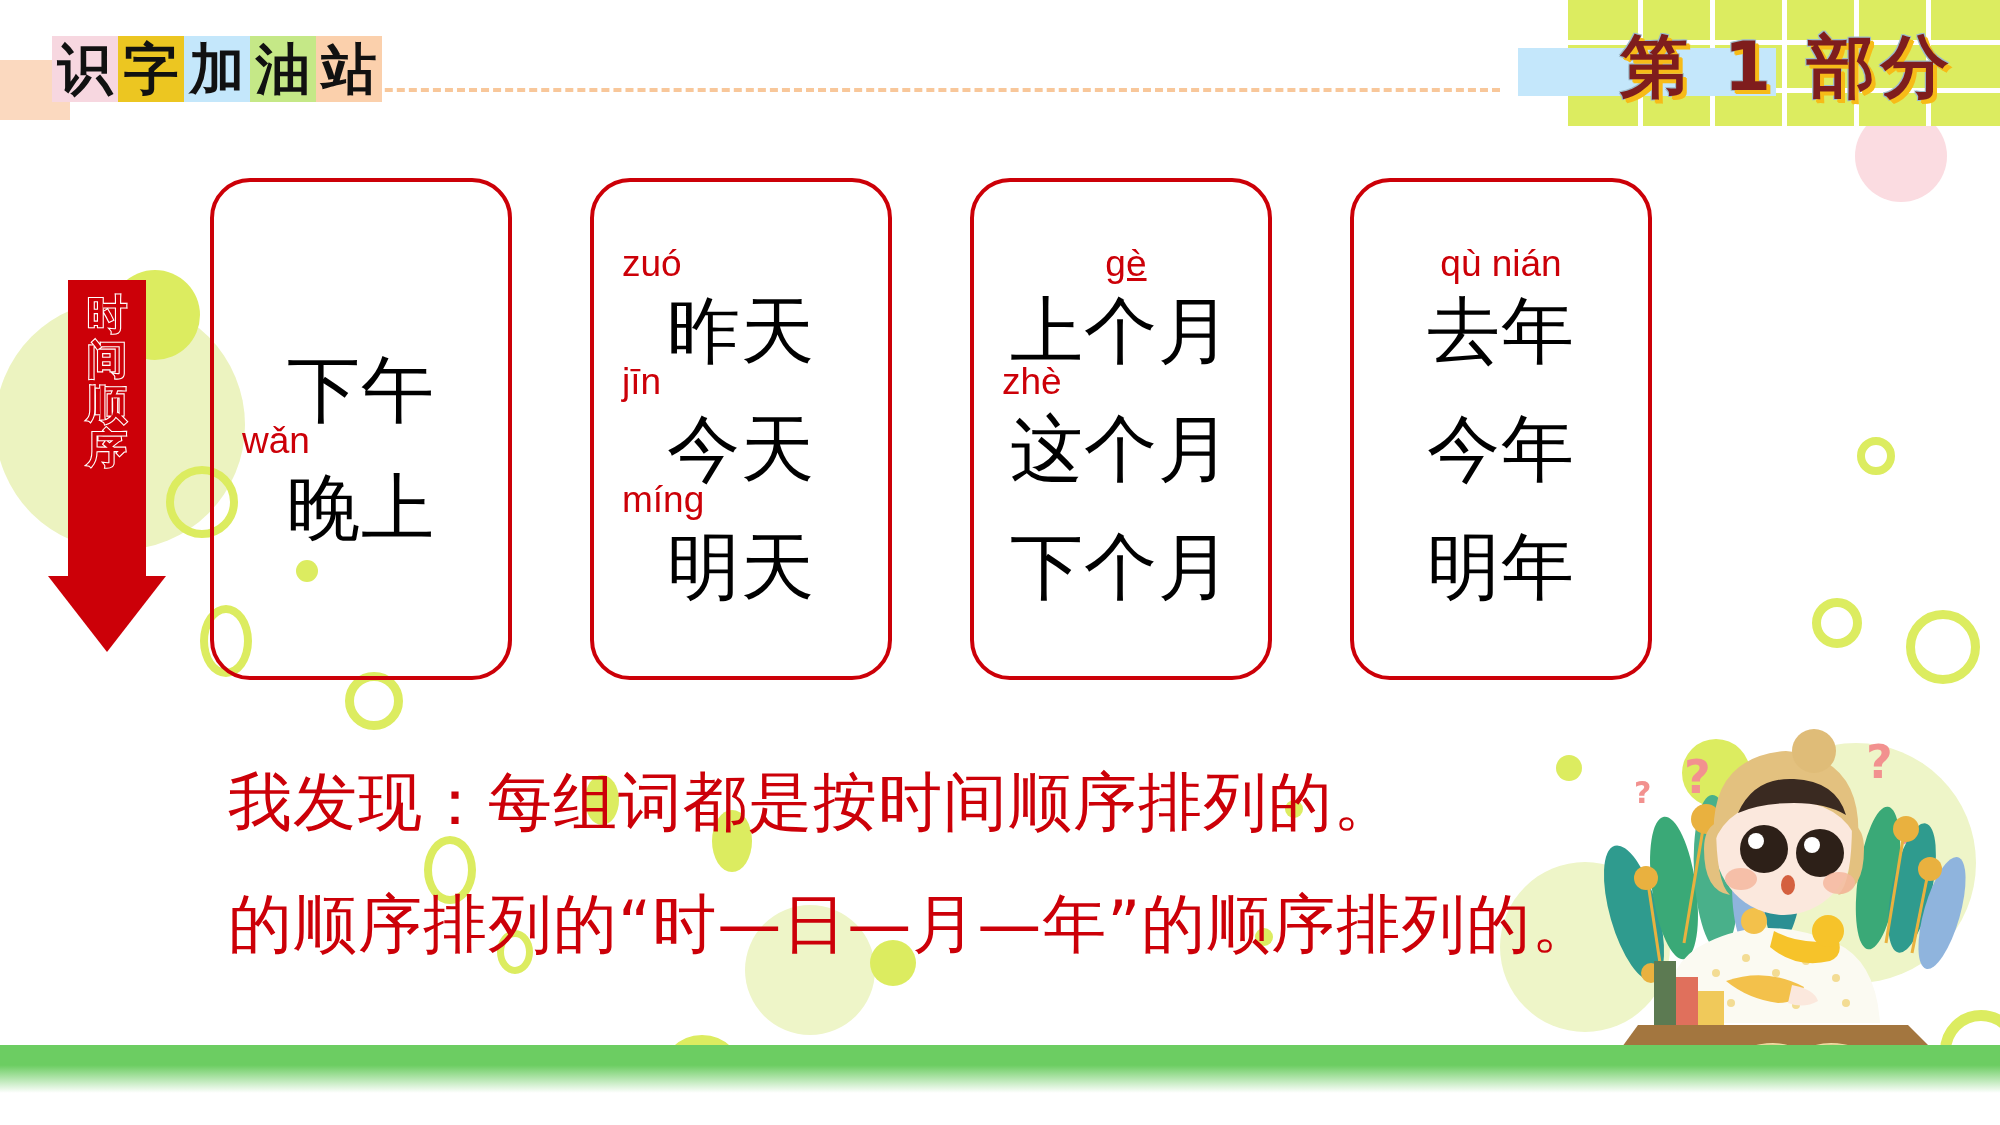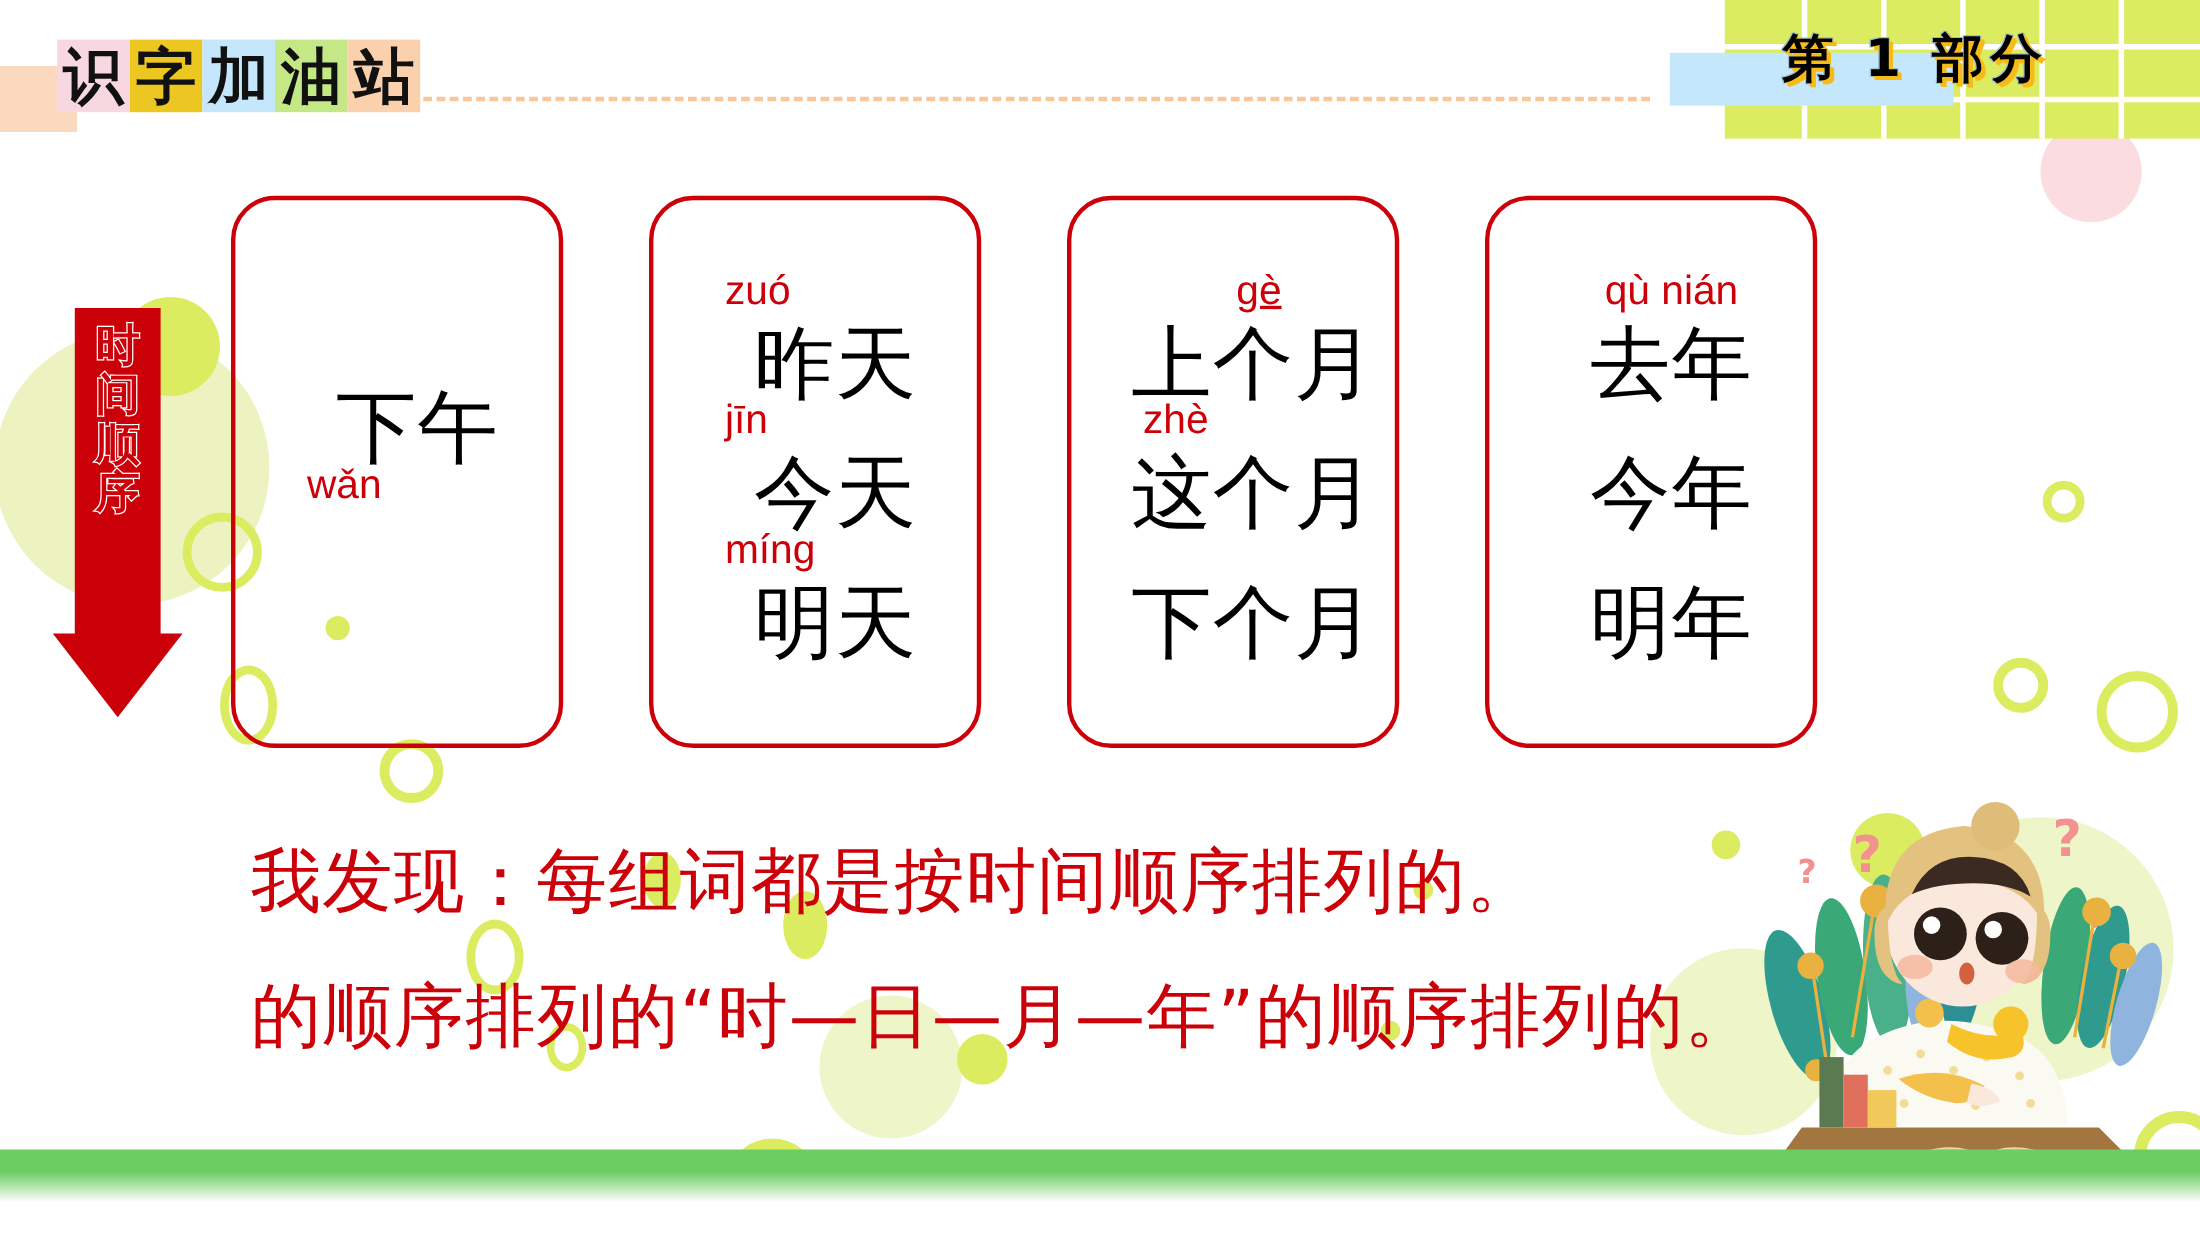--- a/index.html
+++ b/index.html
@@ -68,24 +68,24 @@
     position: absolute;
     left: 1518px; top: 48px;
     width: 258px; height: 48px;
     background: #c4e7fb;
     z-index: 4;
   }
   #tr-label {
     position: absolute;
     left: 1620px; top: 22px;
     z-index: 5;
-    font-size: 47px;
+    font-size: 68px;
     font-weight: 700;
     letter-spacing: 6px;
-    color: #000000;
+    color: #7f1d1d;
     font-family: "DejaVu Sans", "Liberation Sans", sans-serif;
     text-shadow:
        3px 3px 0 #f7bb18,
        4px 4px 0 #f7bb18,
       -1px -1px 0 #9dbccb,
        1px -1px 0 #9dbccb,
       -1px  1px 0 #9dbccb;
     white-space: nowrap;
   }
 
@@ -145,21 +145,20 @@
     box-sizing: border-box;
   }
   .card-inner {
     position: absolute;
     left: 0; right: 0; top: 0; bottom: 0;
     display: flex;
     flex-direction: column;
     justify-content: center;
     padding-bottom: 6px;
     box-sizing: border-box;
-    margin-left: 37px;
   }
   .word-row {
     position: relative;
     height: 118px;
     display: flex;
     align-items: flex-end;
     justify-content: center;
   }
   .hanzi {
     font-size: 73px;
@@ -282,20 +281,21 @@
   <div id="cards">
 
     <div class="card">
       <div class="card-inner">
         <div class="word-row">
           <div class="pinyin pin-center"></div>
           <div class="hanzi">下午</div>
         </div>
         <div class="word-row">
           <div class="pinyin pin-left">wǎn</div>
+          <div class="hanzi">晚上</div>
         </div>
       </div>
     </div>
 
     <div class="card">
       <div class="card-inner">
         <div class="word-row">
           <div class="pinyin pin-left">zuó</div>
           <div class="hanzi">昨天</div>
         </div>

